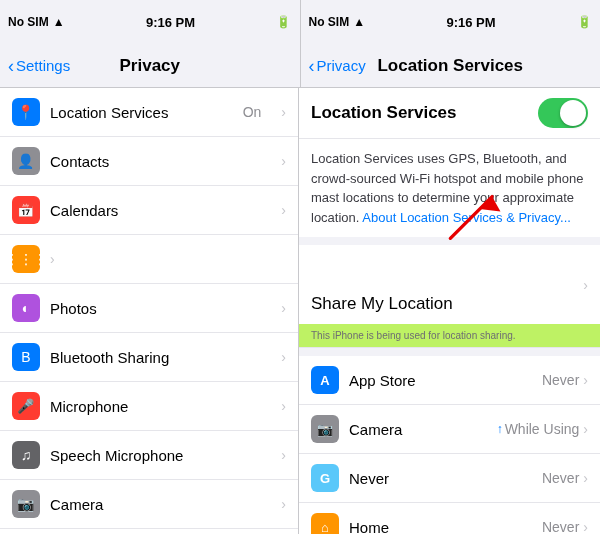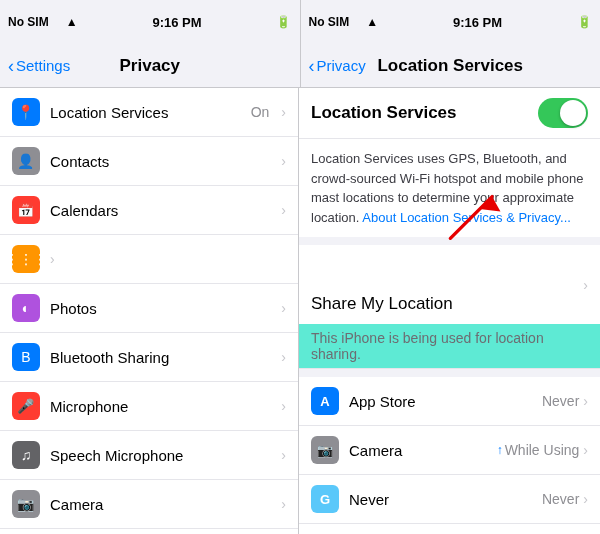--- a/index.html
+++ b/index.html
@@ -21,21 +21,21 @@
     }
     .status-bar {
       flex: 1;
       display: flex;
       align-items: center;
       justify-content: space-between;
       padding: 0 8px;
       font-size: 12px;
       font-weight: 600;
     }
-    .status-left { display: flex; align-items: center; gap: 17px; }
+    .status-left { display: flex; align-items: center; gap: 4px; }
     .status-right { display: flex; align-items: center; gap: 4px; }
     .status-time { font-size: 13px; font-weight: 700; }
     .divider-v { width: 1px; height: 100%; background: #c8c8cc; }
 
     
     .nav-bars {
       display: flex;
       height: 44px;
       background: #f2f2f7;
       border-bottom: 1px solid #c8c8cc;
@@ -109,21 +109,21 @@
       color: #fff;
     }
     .list-item-label {
       flex: 1;
       font-size: 15px;
       color: #000;
     }
     .list-item-value {
       font-size: 14px;
       color: #8e8e93;
-      margin-right: 12px;
+      margin-right: 20px;
     }
     .list-item-chevron {
       color: #c7c7cc;
       font-size: 14px;
     }
 
     
     .info-block {
       background: #fff;
       padding: 10px 12px;
@@ -226,23 +226,23 @@
     .share-label {
       flex: 1;
       font-size: 17px;
       font-weight: 500;
       color: #000;
       margin-top: 39px;
     }
     .share-chevron { color: #c7c7cc; font-size: 14px; }
 
     .sharing-note {
-      background: #5eead4;
+      background: #bef264;
       padding: 6px 12px;
-      font-size: 14px;
+      font-size: 10px;
       color: #6d6d72;
       border-bottom: 1px solid #e5e5ea;
     }
 
     
     .arrow-overlay {
       position: absolute;
       top: 0;
       left: 0;
       width: 100%;

